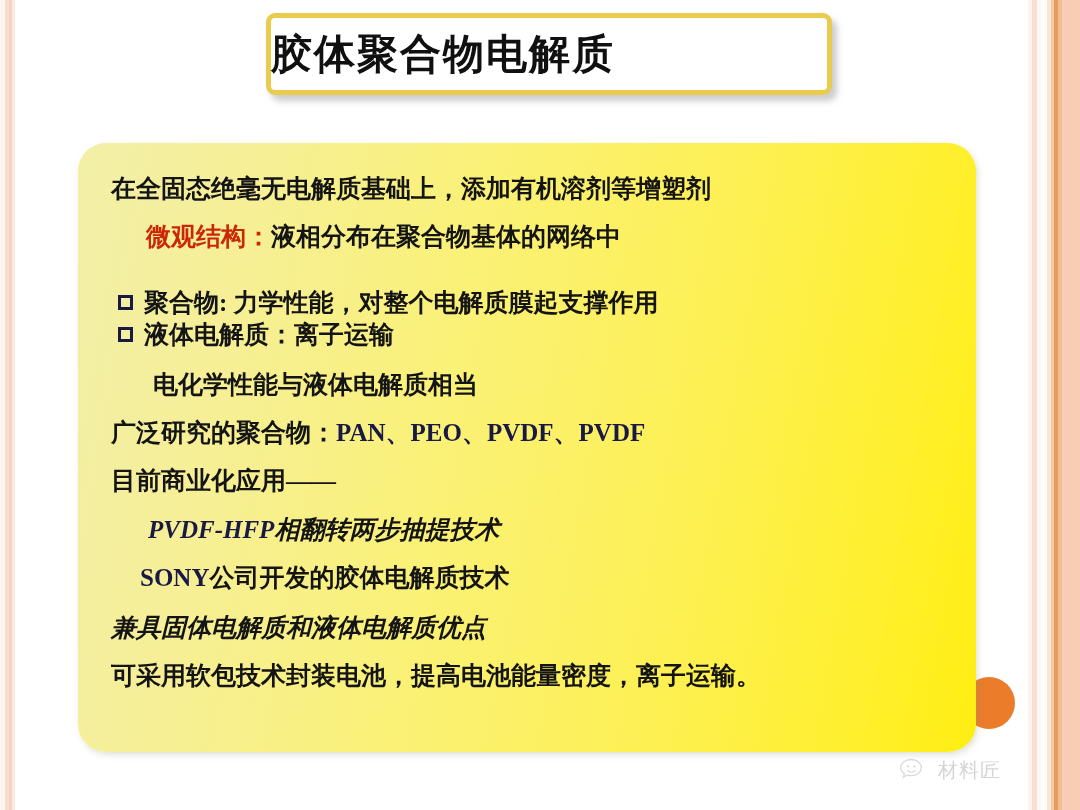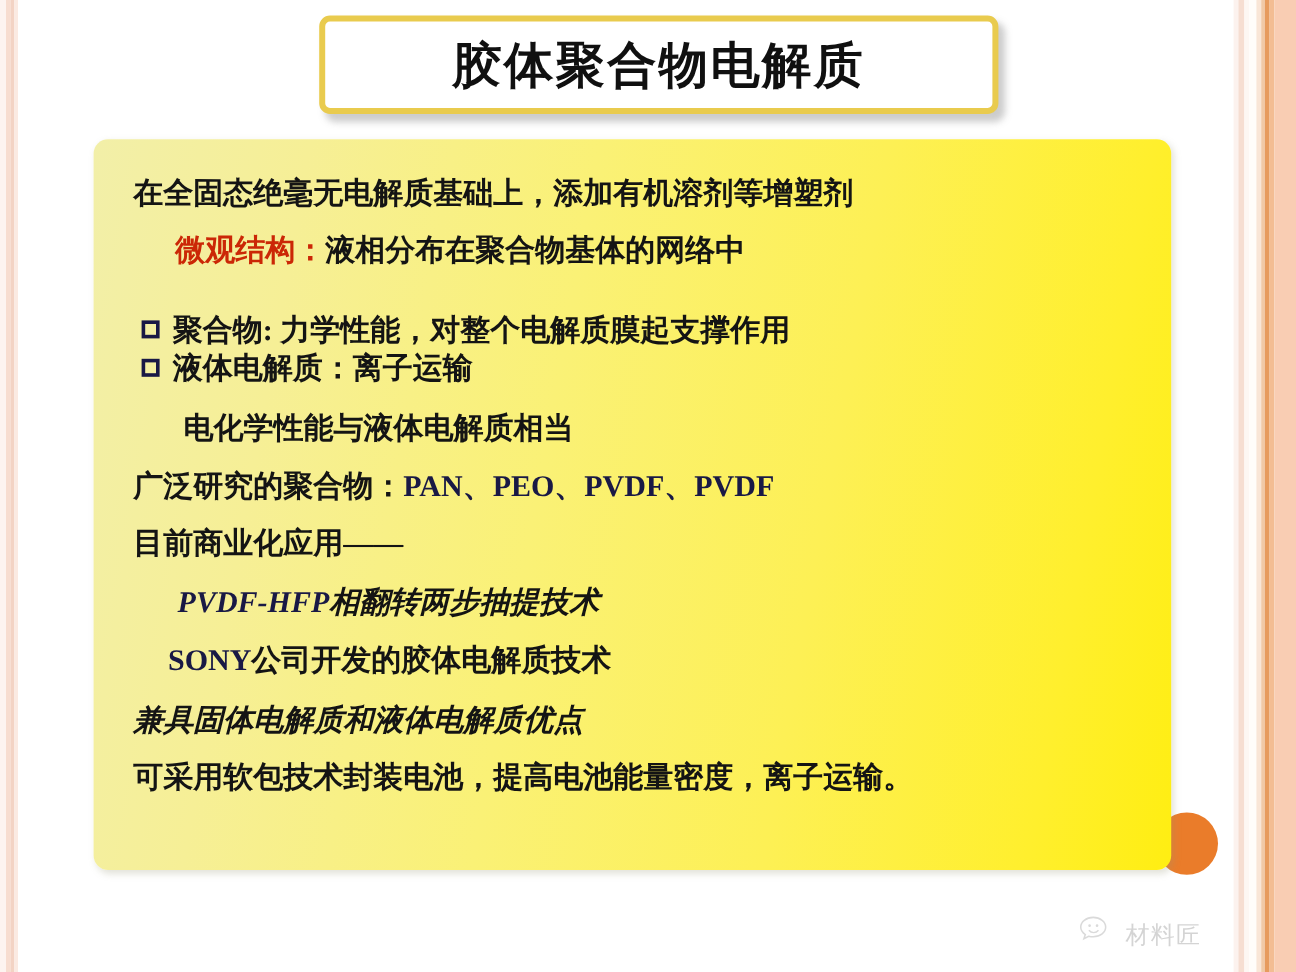--- a/index.html
+++ b/index.html
@@ -48,21 +48,21 @@
     top: 13px;
     width: 566px;
     height: 82px;
     background: #ffffff;
     border: 5px solid #e9cb4e;
     border-radius: 9px;
     box-shadow: 5px 6px 6px rgba(120,120,120,0.38);
     box-sizing: border-box;
     display: flex;
     align-items: center;
-    justify-content: center;
+    justify-content: flex-start;
   }
   #title-text {
     font-family: "Liberation Serif", "DejaVu Serif", serif;
     font-size: 41px;
     font-weight: bold;
     color: #101010;
     letter-spacing: 2px;
     line-height: 1;
     white-space: nowrap;
   }
@@ -75,24 +75,24 @@
     width: 52px;
     height: 52px;
     border-radius: 50%;
     background: #ea7c2a;
   }
 
   
   #content-panel {
     position: absolute;
     left: 78px;
-    top: 116px;
+    top: 143px;
     width: 898px;
     height: 609px;
-    border-radius: 12px;
+    border-radius: 28px;
     background: linear-gradient(100deg, #f2efa8 0%, #f6ef96 18%, #faf176 42%, #fdf055 66%, #ffef2d 88%, #ffee12 100%);
     box-shadow: 2px 3px 6px rgba(150,150,120,0.28);
     box-sizing: border-box;
     overflow: hidden;
   }
 
   
   .line {
     position: absolute;
     white-space: nowrap;
@@ -118,21 +118,21 @@
   }
 
   
   #watermark {
     position: absolute;
     left: 899px;
     top: 757px;
     width: 128px;
     height: 36px;
     display: flex;
-    align-items: flex-end;
+    align-items: flex-start;
     gap: 5px;
     opacity: 0.42;
   }
   #watermark-icon { width: 34px; height: 26px; flex: none; }
   #watermark-text {
     font-family: "Liberation Sans", "DejaVu Sans", sans-serif;
     font-size: 20px;
     color: #9a9a9a;
     letter-spacing: 1px;
     white-space: nowrap;

